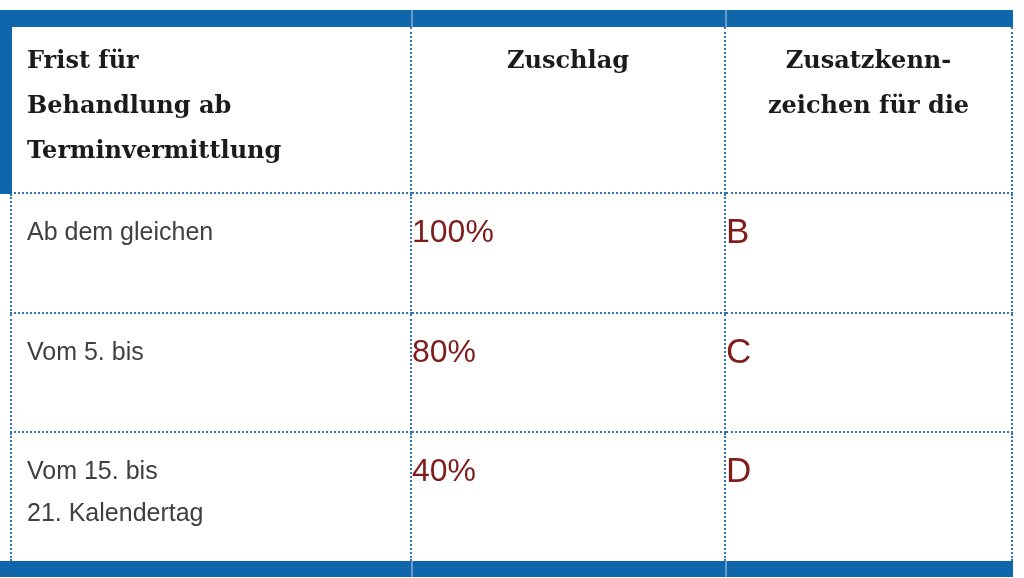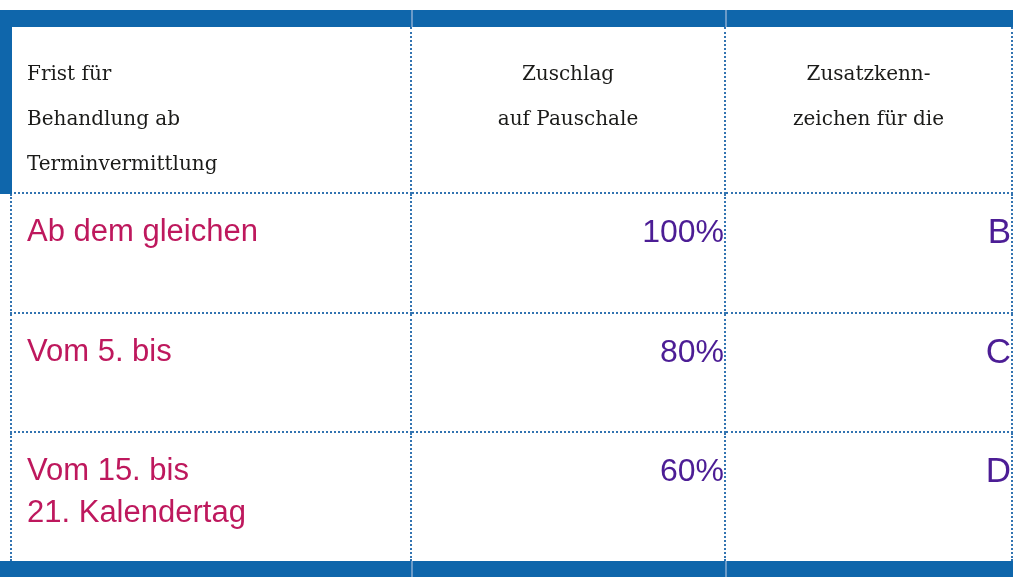--- a/index.html
+++ b/index.html
@@ -56,41 +56,41 @@
   .cell {
     box-sizing: border-box;
     overflow: hidden;
   }
   .b-left   { border-left:   2px dotted #3374b1; }
   .b-right  { border-right:  2px dotted #3374b1; }
   .b-bottom { border-bottom: 2px dotted #3374b1; }
   
   .hcell {
     font-family: "DejaVu Serif", "Liberation Serif", serif;
-    font-weight: 400;
-    font-size: 20px;
+    font-weight: 700;
+    font-size: 24px;
     line-height: 45px;
     color: #1b1b19;
-    padding-top: 24px;
+    padding-top: 10px;
   }
   .hcell.first { padding-left: 15px; padding-right: 8px; }
   .hcell.center { text-align: center; }
   
   .lcell {
-    font-size: 31px;
+    font-size: 25px;
     line-height: 42px;
-    color: #be185d;
+    color: #404040;
     padding-top: 16px;
     padding-left: 15px;
     padding-right: 8px;
   }
   
   .vcell {
-    text-align: right;
-    color: #4c1d95;
+    text-align: left;
+    color: #7f1d1d;
     padding-top: 16px;
     font-size: 32px;
     line-height: 42px;
   }
   .vcell.letter { font-size: 35px; }
   .line { display: block; }
 </style>
 </head>
 <body>
 
@@ -101,21 +101,20 @@
 
   <div class="tbl">
 
     <div class="cell hcell first b-left b-right b-bottom">
       <span class="line">Frist für</span>
       <span class="line">Behandlung ab</span>
       <span class="line">Terminvermittlung</span>
     </div>
     <div class="cell hcell center b-right b-bottom">
       <span class="line">Zuschlag</span>
-      <span class="line">auf Pauschale</span>
     </div>
     <div class="cell hcell center b-right b-bottom">
       <span class="line">Zusatzkenn-</span>
       <span class="line">zeichen für die</span>
     </div>
 
     <div class="cell lcell b-left b-right b-bottom">
       <span class="line">Ab dem gleichen</span>
     </div>
     <div class="cell vcell b-right b-bottom">100%</div>
@@ -124,20 +123,20 @@
     <div class="cell lcell b-left b-right b-bottom">
       <span class="line">Vom 5. bis</span>
     </div>
     <div class="cell vcell b-right b-bottom">80%</div>
     <div class="cell vcell letter b-right b-bottom">C</div>
 
     <div class="cell lcell b-left b-right">
       <span class="line">Vom 15. bis</span>
       <span class="line">21. Kalendertag</span>
     </div>
-    <div class="cell vcell b-right">60%</div>
+    <div class="cell vcell b-right">40%</div>
     <div class="cell vcell letter b-right">D</div>
 
   </div>
 
   <div class="left-accent"></div>
 
 </div>
 
 </body></html>

